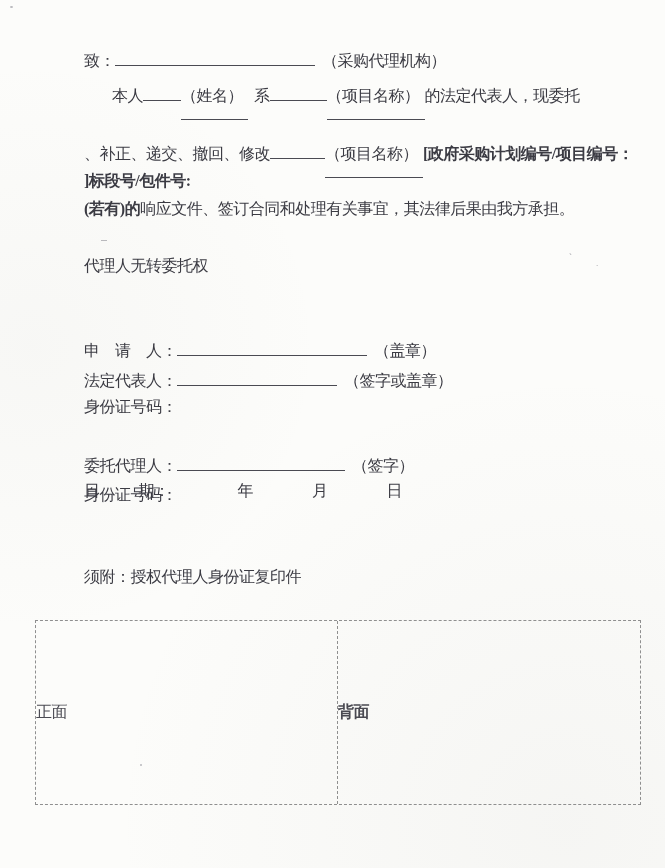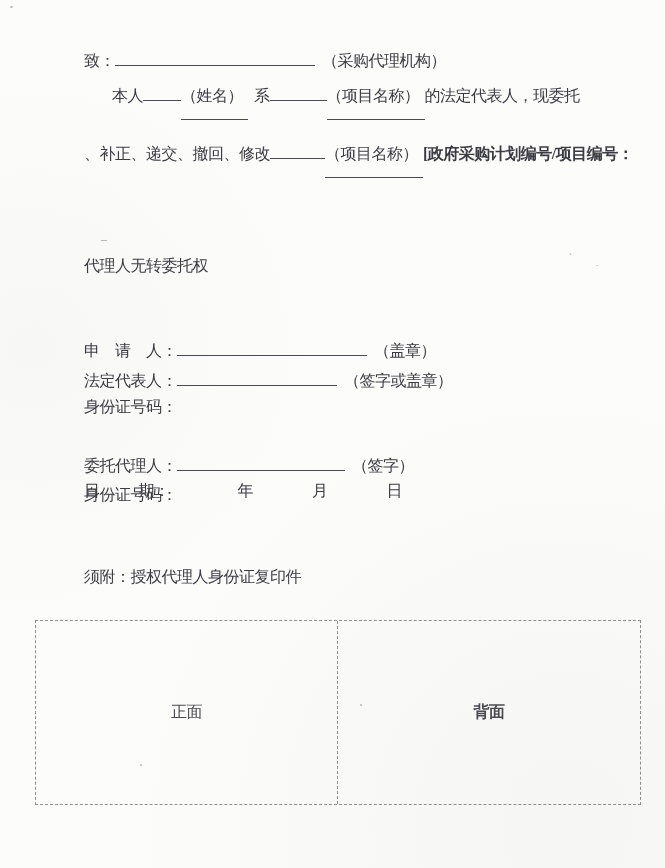--- a/index.html
+++ b/index.html
@@ -57,21 +57,21 @@
     position: absolute;
     left: 35px; top: 620px;
     width: 604px; height: 183px;
     border: 1.5px dashed #8f8f8f;
     display: flex;
   }
   .idbox-cell {
     flex: 1;
     display: flex;
     align-items: center;
-    justify-content: center;
+    justify-content: flex-start;
     color: #4a4a52;
   }
   .idbox-cell.left { border-right: 1.5px dashed #8f8f8f; flex-basis: 301px; flex-grow: 0; }
   .idbox-cell.right { flex-grow: 1; font-weight: bold; }
   .artifact {
     position: absolute;
     color: #9a9aa2;
     font-size: 9px;
     line-height: 9px;
   }
@@ -92,21 +92,25 @@
 
   <div class="line indent" style="top:83px">
     <span>本人</span><span class="blank w38"></span><span class="ul">（姓名）</span><span style="margin-left:6px">系</span><span class="blank w57"></span><span class="ul">（项目名称）</span><span>的法定代表人，现委托</span>
   </div>
 
 
   <div class="line" style="top:141px">
     <span>、补正、递交、撤回、修改</span><span class="blank w55"></span><span class="ul">（项目名称）</span><span class="b">[政府采购计划编号/项目编号：</span>
   </div>
 
+  <div class="line b" style="top:170px">]标段号/包件号:</div>
 
+  <div class="line" style="top:198px">
+    <span class="b">(若有)的</span><span>响应文件、签订合同和处理有关事宜，其法律后果由我方承担。</span>
+  </div>
 
 
   <div class="line" style="top:255px">代理人无转委托权</div>
 
   <div class="line" style="top:338px">
     <span>申　请　人：</span><span class="blank w190"></span><span class="suffix">（盖章）</span>
   </div>
 
   <div class="line" style="top:368px">
     <span>法定代表人：</span><span class="blank w160"></span><span class="suffix">（签字或盖章）</span>

